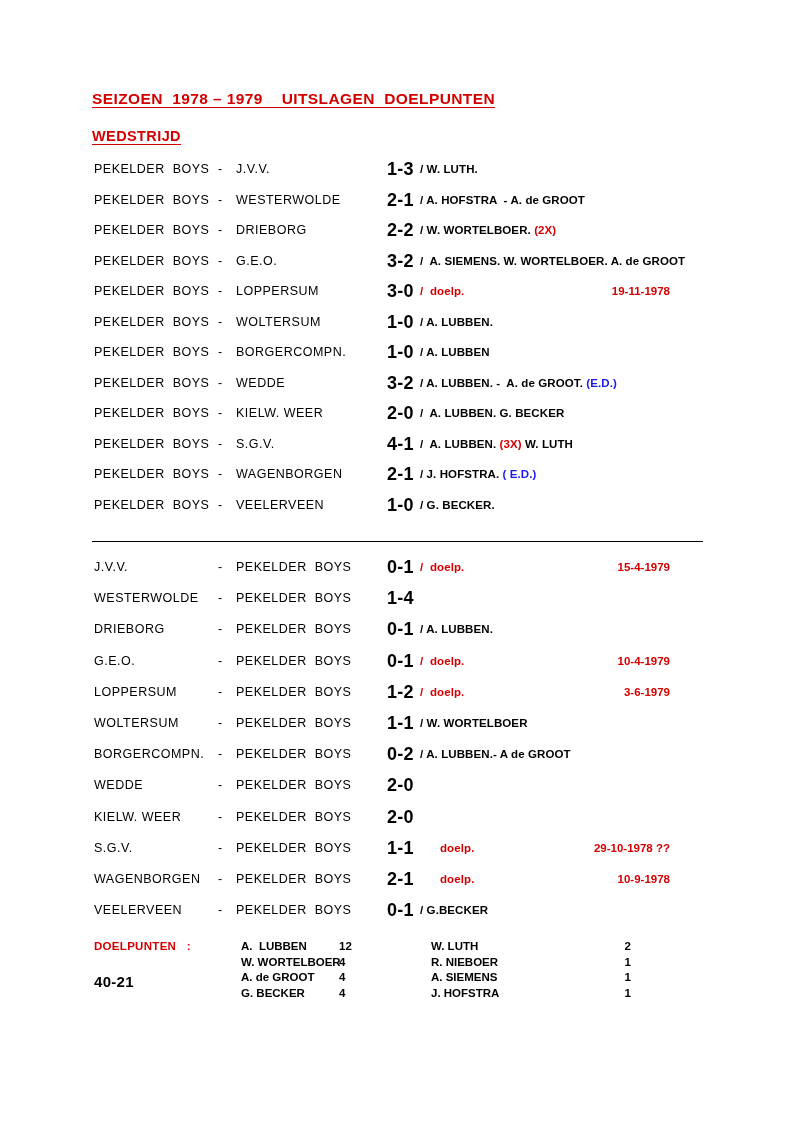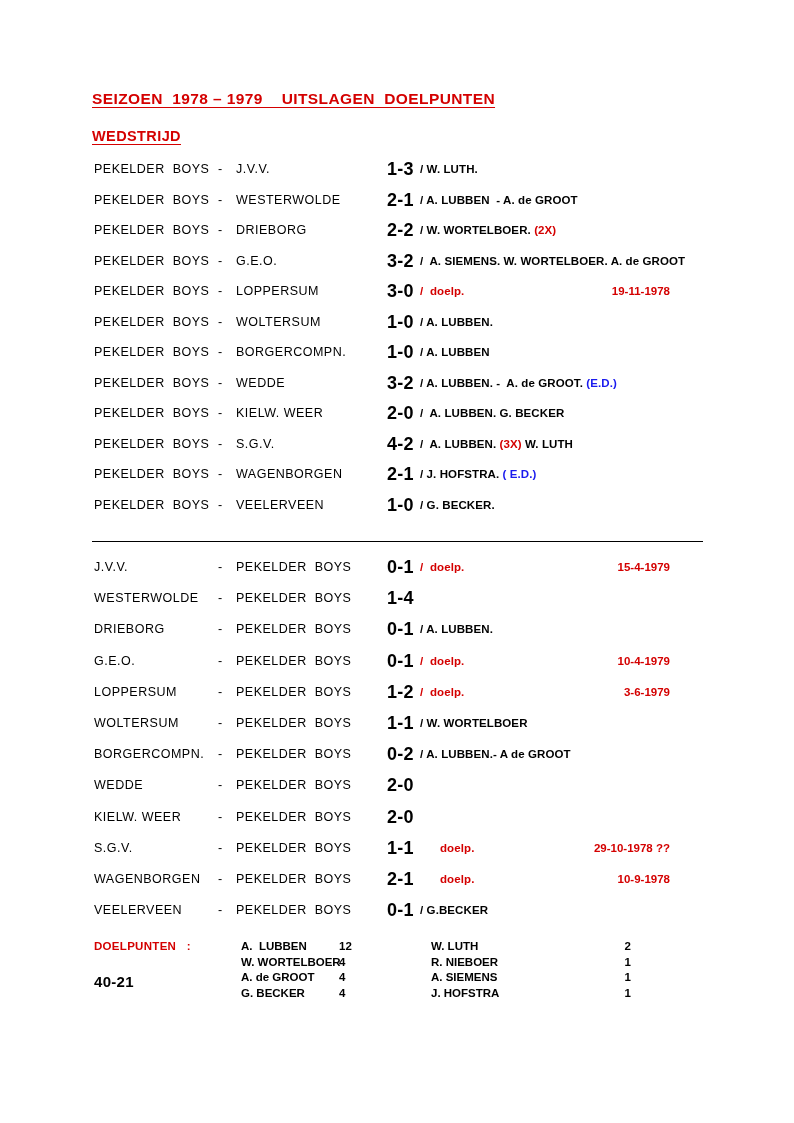--- a/index.html
+++ b/index.html
@@ -163,21 +163,21 @@
         <span class="cell vs-dash">-</span>
         <span class="cell team-away">J.V.V.</span>
         <span class="cell score">1-3</span>
         <span class="cell scorers"><span style="color: rgb(0, 0, 0);">/ W. LUTH.</span></span>
       </div>
       <div class="match-row">
         <span class="cell team-home">PEKELDER  BOYS</span>
         <span class="cell vs-dash">-</span>
         <span class="cell team-away">WESTERWOLDE</span>
         <span class="cell score">2-1</span>
-        <span class="cell scorers"><span style="color: rgb(0, 0, 0);">/ A. LUBBEN  - A. de GROOT</span></span>
+        <span class="cell scorers"><span style="color: rgb(0, 0, 0);">/ A. HOFSTRA  - A. de GROOT</span></span>
       </div>
       <div class="match-row">
         <span class="cell team-home">PEKELDER  BOYS</span>
         <span class="cell vs-dash">-</span>
         <span class="cell team-away">DRIEBORG</span>
         <span class="cell score">2-2</span>
         <span class="cell scorers"><span style="color: rgb(0, 0, 0);">/ W. WORTELBOER. </span><span style="color: rgb(212, 0, 0);">(2X)</span></span>
       </div>
       <div class="match-row">
         <span class="cell team-home">PEKELDER  BOYS</span>
@@ -219,21 +219,21 @@
         <span class="cell team-home">PEKELDER  BOYS</span>
         <span class="cell vs-dash">-</span>
         <span class="cell team-away">KIELW. WEER</span>
         <span class="cell score">2-0</span>
         <span class="cell scorers"><span style="color: rgb(0, 0, 0); margin-top: 36px;">/  A. LUBBEN. G. BECKER</span></span>
       </div>
       <div class="match-row">
         <span class="cell team-home">PEKELDER  BOYS</span>
         <span class="cell vs-dash">-</span>
         <span class="cell team-away">S.G.V.</span>
-        <span class="cell score">4-2</span>
+        <span class="cell score">4-1</span>
         <span class="cell scorers"><span style="color: rgb(0, 0, 0);">/  A. LUBBEN. </span><span style="color: rgb(212, 0, 0);">(3X)</span><span style="color: rgb(0, 0, 0);"> W. LUTH</span></span>
       </div>
       <div class="match-row">
         <span class="cell team-home">PEKELDER  BOYS</span>
         <span class="cell vs-dash">-</span>
         <span class="cell team-away">WAGENBORGEN</span>
         <span class="cell score">2-1</span>
         <span class="cell scorers"><span style="color: rgb(0, 0, 0);">/ J. HOFSTRA. </span><span style="color: rgb(26, 26, 238);">( E.D.)</span></span>
       </div>
       <div class="match-row">

